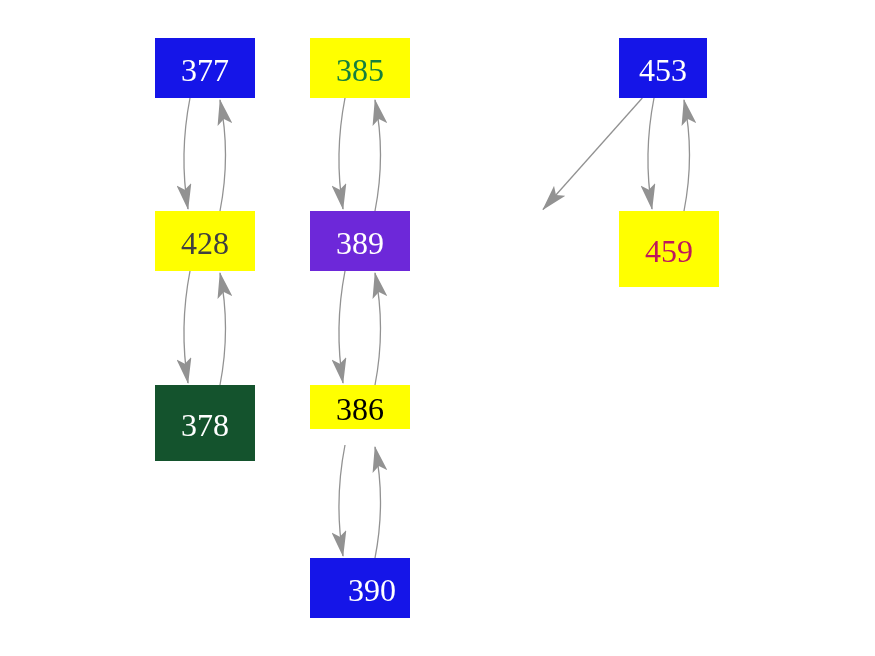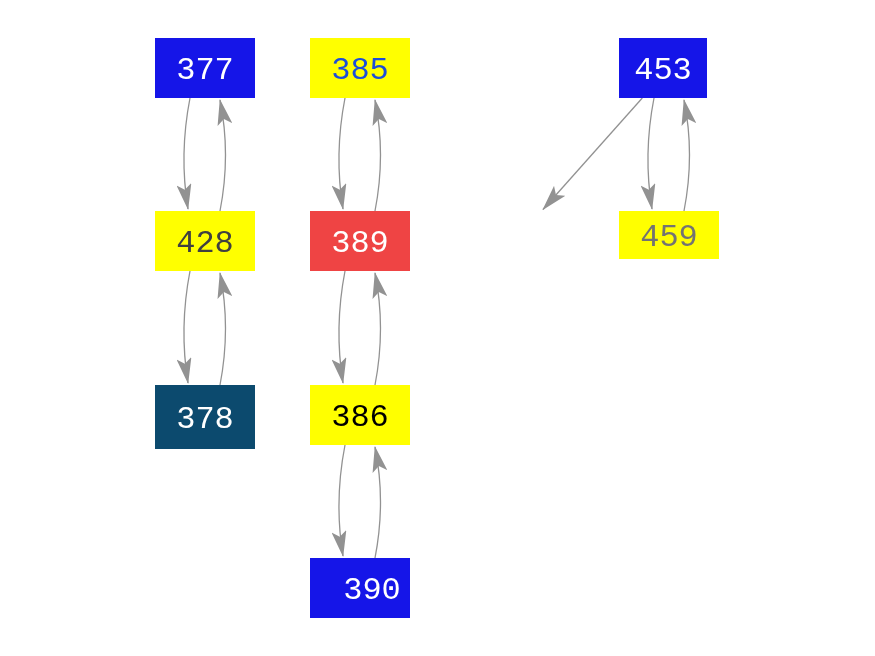--- a/index.html
+++ b/index.html
@@ -3,21 +3,21 @@
 <meta charset="utf-8">
 <style>
   html, body {
     margin: 0;
     padding: 0;
     background: #ffffff;
   }
   #canvas {
     position: relative;
     overflow: hidden;
-    font-family: Liberation Mono, monospace;
+    font-family: Liberation Serif, serif;
   }
   #edges {
     position: absolute;
     left: 0;
     top: 0;
   }
   .node {
     position: absolute;
     display: flex;
     align-items: center;
@@ -46,21 +46,21 @@
       <path d="M 375 211 Q 386 154.5 375 100" fill="none" stroke="#929292" stroke-width="1.3" marker-end="url(#arrow)"></path>
       <path d="M 345 271 Q 334 328 343 383" fill="none" stroke="#929292" stroke-width="1.3" marker-end="url(#arrow)"></path>
       <path d="M 375 385 Q 386 328 375 273" fill="none" stroke="#929292" stroke-width="1.3" marker-end="url(#arrow)"></path>
       <path d="M 345 445 Q 334 501.5 343 556" fill="none" stroke="#929292" stroke-width="1.3" marker-end="url(#arrow)"></path>
       <path d="M 375 558 Q 386 501.5 375 447" fill="none" stroke="#929292" stroke-width="1.3" marker-end="url(#arrow)"></path>
       <path d="M 642.3 98 L 543.0 209.5" fill="none" stroke="#929292" stroke-width="1.3" marker-end="url(#arrow)"></path>
       <path d="M 654 98 Q 643 154.5 652 209" fill="none" stroke="#929292" stroke-width="1.3" marker-end="url(#arrow)"></path>
       <path d="M 684 211 Q 695 154.5 684 100" fill="none" stroke="#929292" stroke-width="1.3" marker-end="url(#arrow)"></path>
     </svg>
 <div class="node" style="left: 155px; top: 38px; width: 100px; height: 60px; background: rgb(21, 21, 232); color: rgb(255, 255, 255);">377</div>
-    <div class="node" style="left: 310px; top: 38px; width: 100px; height: 60px; background: rgb(255, 255, 0); color: #1d4ed8;">385</div>
+    <div class="node" style="left: 310px; top: 38px; width: 100px; height: 60px; background: rgb(255, 255, 0); color: #15803d;">385</div>
     <div class="node" style="left: 619px; top: 38px; width: 88px; height: 60px; background: rgb(21, 21, 232); color: rgb(255, 255, 255);">453</div>
     <div class="node" style="left: 155px; top: 211px; width: 100px; height: 60px; background: rgb(255, 255, 0); color: #404040;">428</div>
-    <div class="node" style="left: 310px; top: 211px; width: 100px; height: 60px; background: #ef4444; color: rgb(255, 255, 255);">389</div>
-    <div class="node" style="left: 619px; top: 211px; width: 100px; height: 48px; background: rgb(255, 255, 0); color: #737373;">459</div>
-    <div class="node" style="left: 155px; top: 385px; width: 100px; height: 64px; background: #0c4a6e; color: rgb(255, 255, 255);">378</div>
-    <div class="node" style="left: 310px; top: 385px; width: 100px; height: 60px; background: rgb(255, 255, 0); color: rgb(0, 0, 0);">386</div>
+    <div class="node" style="left: 310px; top: 211px; width: 100px; height: 60px; background: #6d28d9; color: rgb(255, 255, 255);">389</div>
+    <div class="node" style="left: 619px; top: 211px; width: 100px; height: 76px; background: rgb(255, 255, 0); color: #be185d;">459</div>
+    <div class="node" style="left: 155px; top: 385px; width: 100px; height: 76px; background: #14532d; color: rgb(255, 255, 255);">378</div>
+    <div class="node" style="left: 310px; top: 385px; width: 100px; height: 44px; background: rgb(255, 255, 0); color: rgb(0, 0, 0);">386</div>
     <div class="node" style="left: 310px; top: 558px; width: 100px; height: 60px; background: rgb(21, 21, 232); color: rgb(255, 255, 255); padding-left: 24px;">390</div>
   </div>
 
 </body></html>

